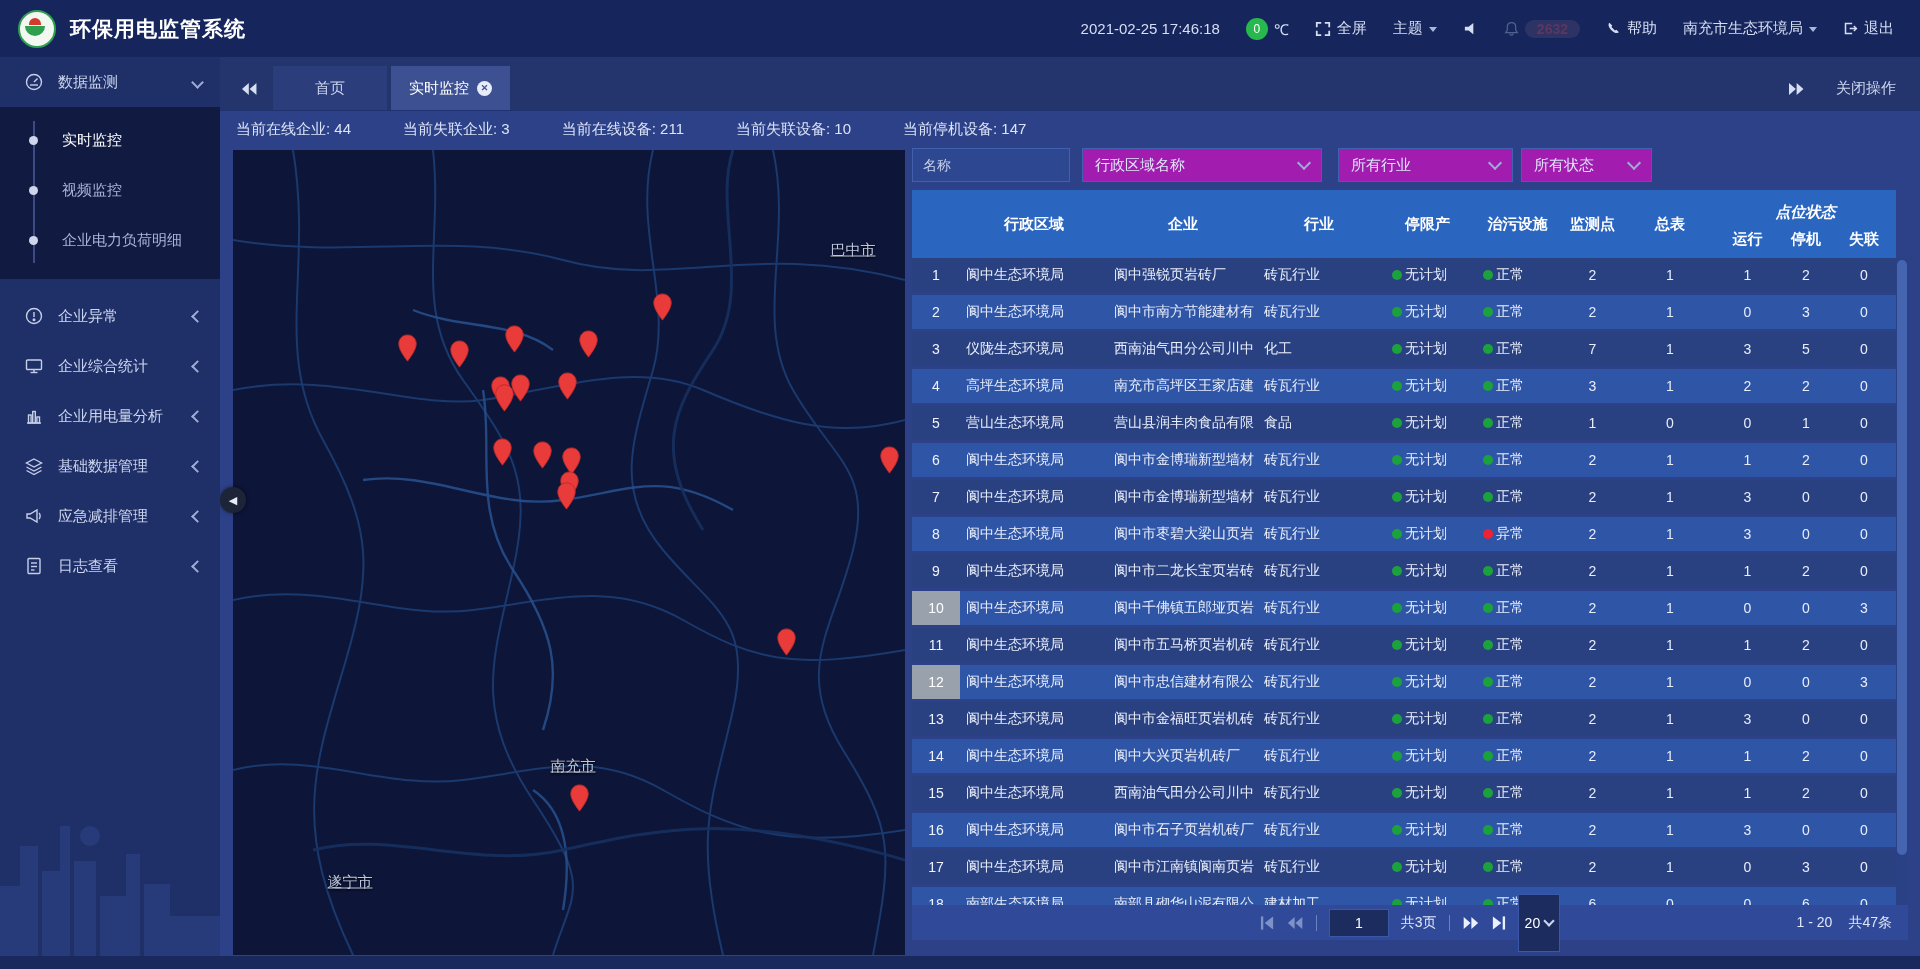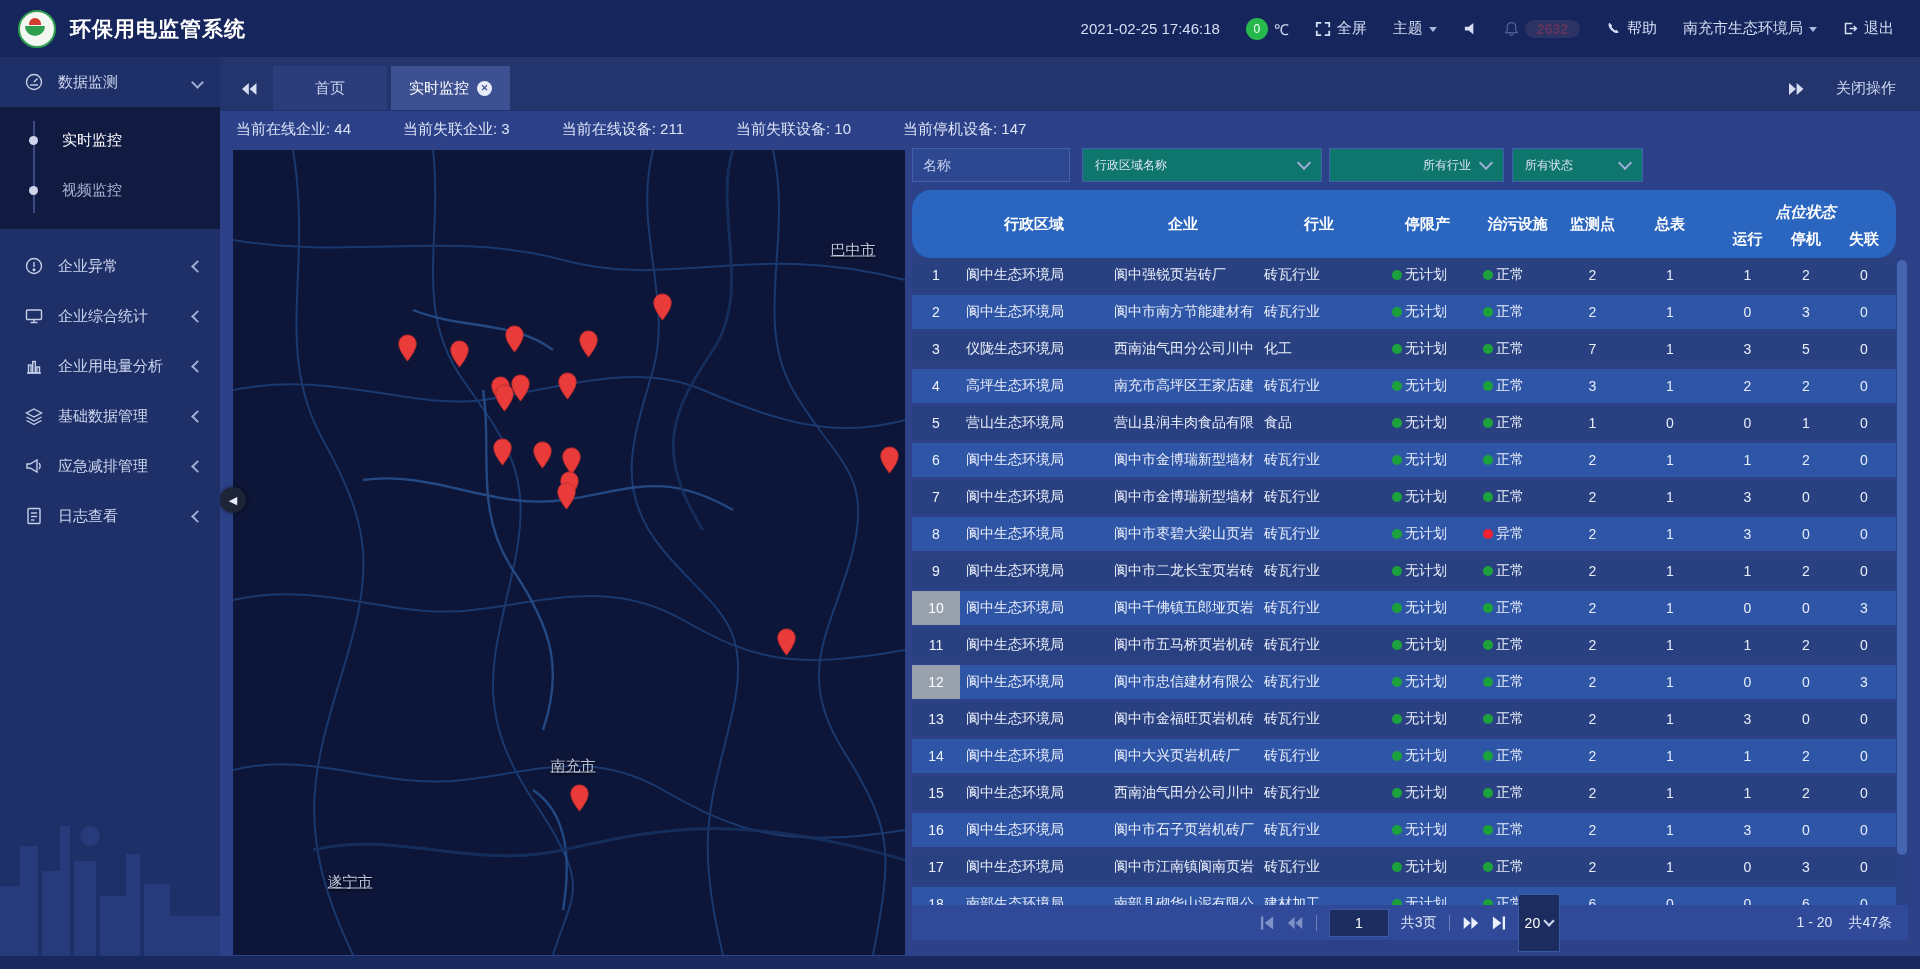--- a/index.html
+++ b/index.html
@@ -63,35 +63,35 @@
   .pin{position:absolute;width:21px;height:28px;margin-left:-10.5px;margin-top:-24px;}
   #collapse-handle{position:absolute;left:0px;top:340px;width:26px;height:26px;border-radius:50%;
       background:#1d2438;color:#e8ecf8;display:flex;align-items:center;justify-content:center;
       font-size:11px;z-index:6;cursor:pointer;box-shadow:0 0 4px rgba(0,0,0,.5);}
   
   #panel{position:absolute;left:692px;top:1px;width:996px;height:792px;}
   .filters{display:flex;height:36px;}
   .f-input{width:158px;height:34px;background:#2d4890;border:1px solid #4160ae;color:#e6ecfa;
            font-size:14px;padding:0 10px;box-sizing:border-box;font-family:inherit;}
   .f-input::placeholder{color:#c4cfec;}
-  .f-select{height:34px;background:#0f766e;border:1px solid #4160ae;display:flex;align-items:center;
-            justify-content:space-between;padding:0 12px;font-size:12px;color:#dde5f8;cursor:pointer;box-sizing:border-box;}
+  .f-select{height:34px;background:#a21caf;border:1px solid #4160ae;display:flex;align-items:center;
+            justify-content:space-between;padding:0 12px;font-size:15px;color:#dde5f8;cursor:pointer;box-sizing:border-box;}
   .f-select .chev{width:8px;height:8px;margin-left:10px;transform:rotate(-45deg);margin-top:-4px;}
   #f-region{width:240px;margin-left:12px;}
-  #f-industry{width:175px;margin-left:7px;justify-content:flex-end;}
+  #f-industry{width:175px;margin-left:16px;}
   #f-status{width:131px;margin-left:8px;}
   
   #tbl{position:absolute;left:0;top:42px;width:996px;}
   .tgrid{display:grid;grid-template-columns:48px 148px 150px 122px 95px 85px 65px 90px 65px 52px 64px;}
   #thead{background:#2a65c0;height:68px;color:#fff;font-size:15px;font-weight:bold;width:984px;}
   #thead .th{display:flex;align-items:center;justify-content:center;grid-row:1 / span 2;}
   #thead .th-group{grid-row:1;grid-column:9 / span 3;display:flex;align-items:flex-end;justify-content:center;
                    font-style:italic;padding-bottom:2px;}
   #thead .th-sub{grid-row:2;display:flex;align-items:flex-start;justify-content:center;padding-top:6px;}
-  #thead{grid-template-rows:34px 34px;border-radius:19px;}
+  #thead{grid-template-rows:34px 34px;}
   #tbody{height:647px;overflow:hidden;width:996px;position:relative;margin-top:0;}
   .trow{height:34px;margin-bottom:3px;font-size:14px;color:#e9eefb;width:984px;}
   .trow.odd{background:#2a4181;}
   .trow.even{background:#2f55a7;}
   .td{display:flex;align-items:center;overflow:hidden;white-space:nowrap;}
   .td.center{justify-content:center;}
   .td.idx{justify-content:center;color:#f0f4ff;}
   .td.idx.hl{background:#99a1ad;color:#fff;}
   .td.pad{padding-left:6px;}
   .status-dot{width:10px;height:10px;border-radius:50%;margin-right:3px;flex:0 0 auto;}
@@ -193,20 +193,24 @@
       </div>
       <div class="sb-sub">
         <div class="sb-track"></div>
         <div class="sb-sub-item active">
           <span class="dot"></span>
           <span>实时监控</span>
         </div>
         <div class="sb-sub-item">
           <span class="dot"></span>
           <span>视频监控</span>
+        </div>
+        <div class="sb-sub-item">
+          <span class="dot"></span>
+          <span>企业电力负荷明细</span>
         </div>
       </div>
       <div class="sb-groups-rest">
         <div class="sb-group">
           <span class="sb-ico">
             <svg viewBox="0 0 20 20" width="20" height="20" fill="none" stroke="#c6cfe8" stroke-width="1.4">
               <circle cx="10" cy="10" r="7.5"></circle>
               <path d="M10 6v5"></path>
               <circle cx="10" cy="13.8" r="0.8" fill="#c6cfe8"></circle>
             </svg>

